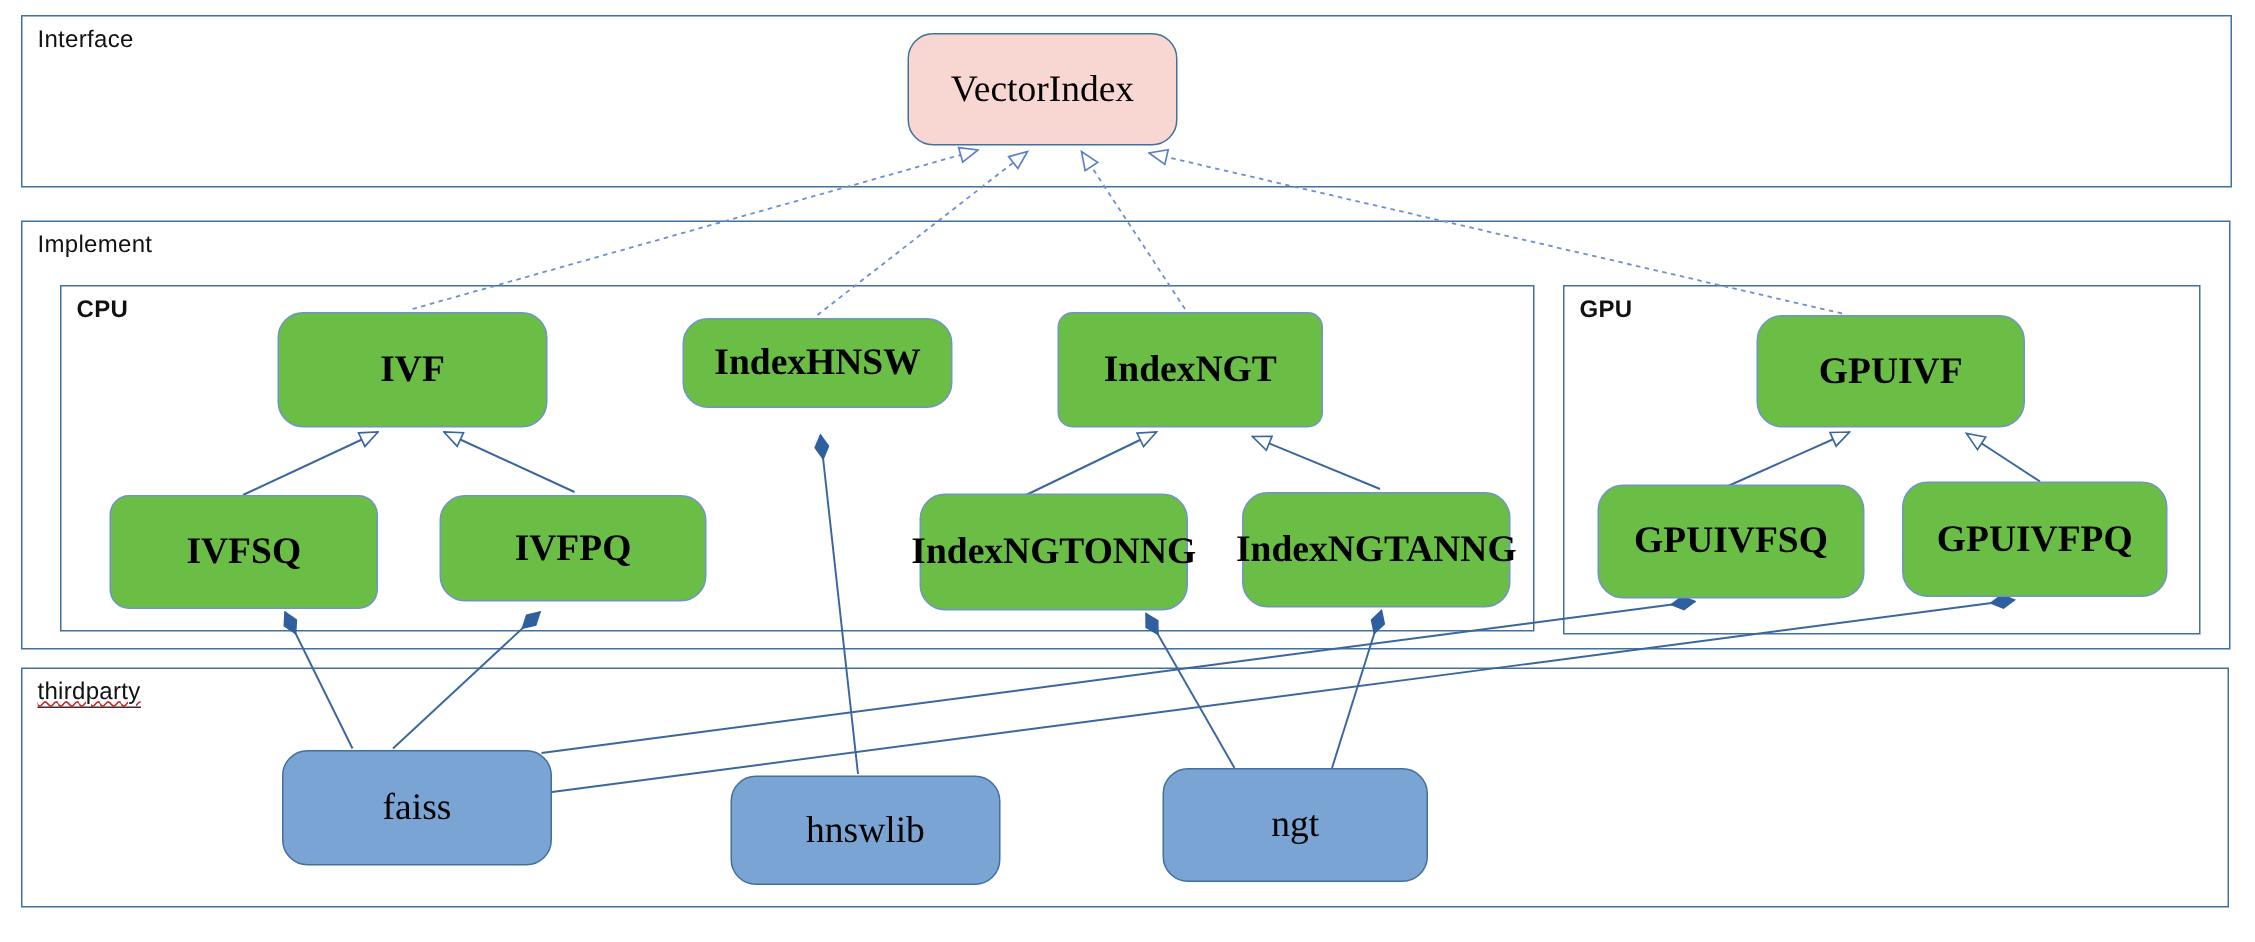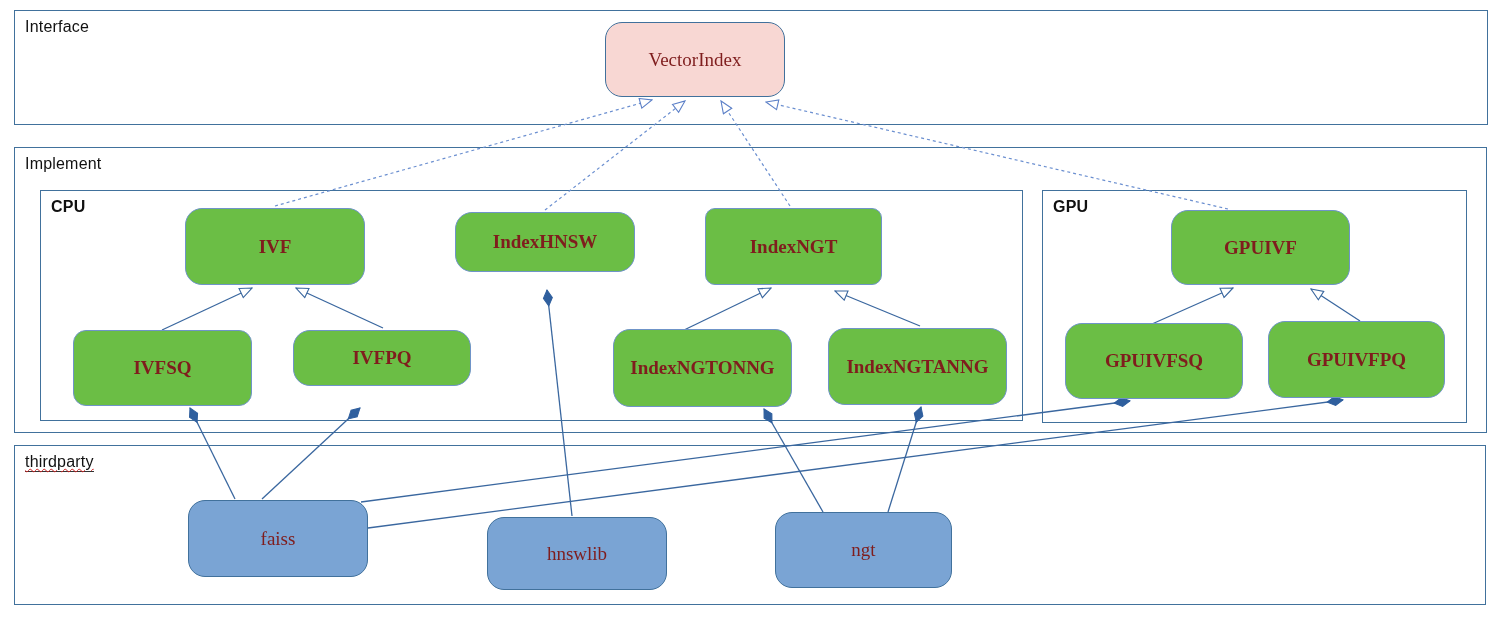--- a/index.html
+++ b/index.html
@@ -53,22 +53,22 @@
   
   .node {
     position: absolute;
     box-sizing: border-box;
     border-radius: 17px;
     border: 1.6px solid #6f94c8;
     display: flex;
     align-items: center;
     justify-content: center;
     font-family: "Liberation Serif", serif;
-    font-size: 19px;
-    color: #7f1d1d;
+    font-size: 25px;
+    color: #000000;
   }
   .node.interface-node { background: #f8d7d3; border-color: #41719c; }
   .node.impl-node      { background: #6bbe45; border-color: #6f94c8; font-weight: bold; }
   .node.lib-node       { background: #7aa4d4; border-color: #41719c; }
 </style>
 </head>
 <body>
 
 <div class="canvas">
 
@@ -143,21 +143,21 @@
   </div>
 
   <div class="node impl-node" style="left:1171px; top:210px; width:179px; height:75px;">
     <span>GPUIVF</span>
   </div>
 
   <div class="node impl-node" style="left:73px; top:330px; width:179px; height:76px;border-radius:13px;">
     <span>IVFSQ</span>
   </div>
 
-  <div class="node impl-node" style="left:293px; top:330px; width:178px; height:56px;">
+  <div class="node impl-node" style="left:293px; top:330px; width:178px; height:71px;">
     <span>IVFPQ</span>
   </div>
 
   <div class="node impl-node" style="left:613px; top:329px; width:179px; height:78px;">
     <span>IndexNGTONNG</span>
   </div>
 
   <div class="node impl-node" style="left:828px; top:328px; width:179px; height:77px;">
     <span>IndexNGTANNG</span>
   </div>

